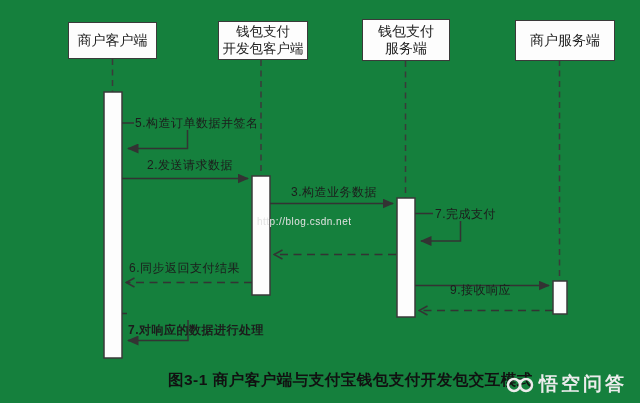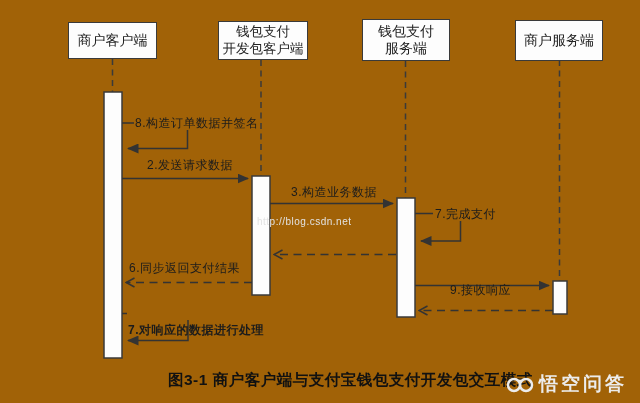--- a/index.html
+++ b/index.html
@@ -1,18 +1,18 @@
 <!DOCTYPE html>
 <html><head>
 <meta charset="utf-8">
 <style>
   html,body{margin:0;padding:0;background:#fff;}
   #stage{
     position:relative;width:640px;height:403px;overflow:hidden;
-    background:#a16207;
+    background:#15803d;
     font-family:"Liberation Sans","DejaVu Sans",sans-serif;
     color:#1f1f1f;
   }
   #diagram-svg{position:absolute;left:0;top:0;width:640px;height:403px;}
   .actor-box{
     position:absolute;box-sizing:border-box;
     border:1.6px solid #3a3a3a;background:#fdfdfd;
     display:flex;flex-direction:column;align-items:center;justify-content:center;
     font-size:14px;line-height:1.25;text-align:center;color:#222;
   }
@@ -97,26 +97,26 @@
     <div></div>
   </div>
   <div class="actor-box" style="left:218px;top:21px;width:90px;height:39px;font-size:13.5px;">
     <div>钱包支付</div>
     <div>开发包客户端</div>
   </div>
   <div class="actor-box" style="left:362px;top:19px;width:88px;height:42px;">
     <div>钱包支付</div>
     <div>服务端</div>
   </div>
-  <div class="actor-box" style="left:515px;top:20px;width:88px;height:41px;">
+  <div class="actor-box" style="left:515px;top:20px;width:100px;height:41px;">
     <div>商户服务端</div>
     <div></div>
   </div>
 
-  <div class="msg-label" style="left:135px;top:115px;">8.构造订单数据并签名</div>
+  <div class="msg-label" style="left:135px;top:115px;">5.构造订单数据并签名</div>
   <div class="msg-label" style="left:147px;top:157px;text-align:right;">2.发送请求数据</div>
   <div class="msg-label" style="left:291px;top:184px;">3.构造业务数据</div>
   <div class="msg-label" style="left:435px;top:206px;">7.完成支付</div>
   <div class="msg-label" style="left:129px;top:260px;">6.同步返回支付结果</div>
   <div class="msg-label" style="left:128px;top:322px;font-weight:bold;">7.对响应的数据进行处理</div>
   <div class="msg-label" style="left:450px;top:282px;">9.接收响应</div>
 
   <div class="url-watermark">http://blog.csdn.net</div>
 
   <div class="caption">图3-1 商户客户端与支付宝钱包支付开发包交互模式</div>

